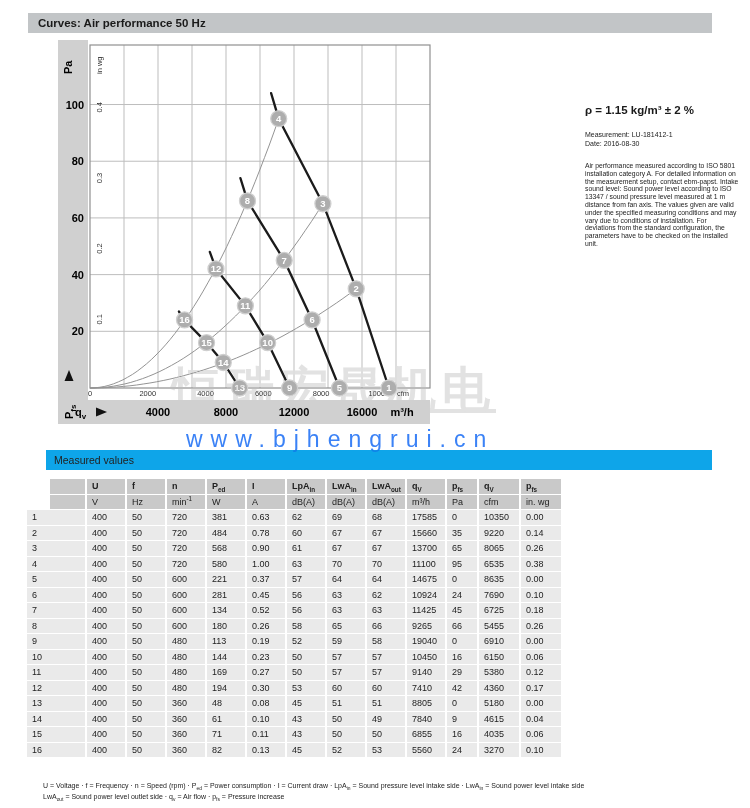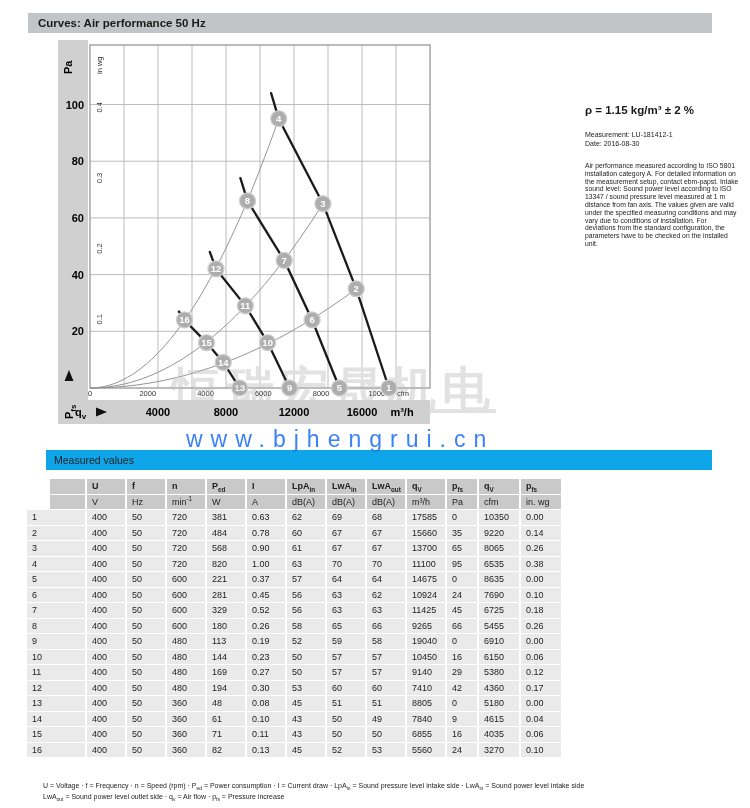--- a/index.html
+++ b/index.html
@@ -278,21 +278,21 @@
         <td>13700</td>
         <td>65</td>
         <td>8065</td>
         <td>0.26</td>
       </tr>
       <tr>
         <td>4</td>
         <td>400</td>
         <td>50</td>
         <td>720</td>
-        <td>820</td>
+        <td>580</td>
         <td>1.00</td>
         <td>63</td>
         <td>70</td>
         <td>70</td>
         <td>11100</td>
         <td>95</td>
         <td>6535</td>
         <td>0.38</td>
       </tr>
       <tr>
@@ -323,21 +323,21 @@
         <td>10924</td>
         <td>24</td>
         <td>7690</td>
         <td>0.10</td>
       </tr>
       <tr>
         <td>7</td>
         <td>400</td>
         <td>50</td>
         <td>600</td>
-        <td>329</td>
+        <td>134</td>
         <td>0.52</td>
         <td>56</td>
         <td>63</td>
         <td>63</td>
         <td>11425</td>
         <td>45</td>
         <td>6725</td>
         <td>0.18</td>
       </tr>
       <tr>

